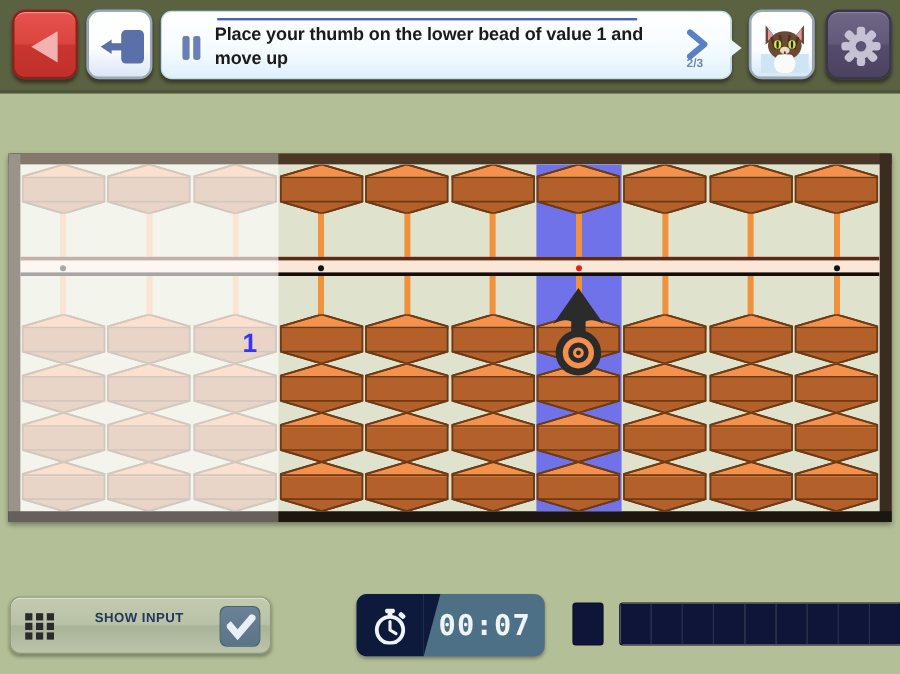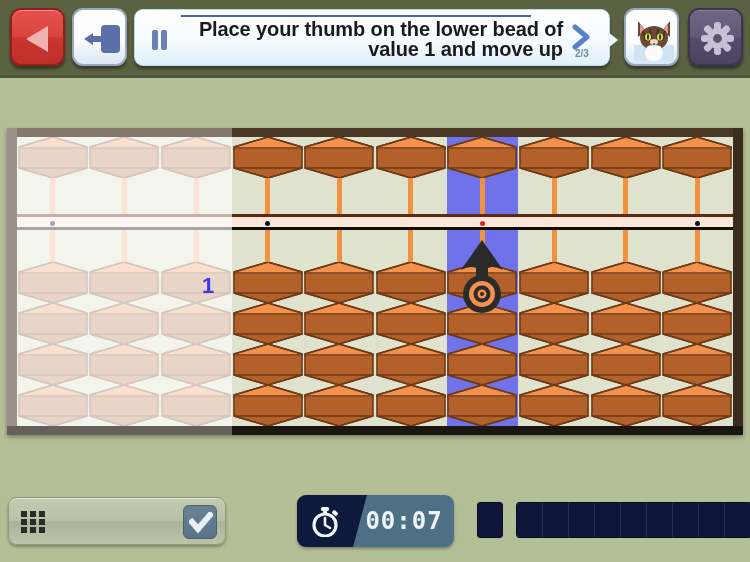--- a/index.html
+++ b/index.html
@@ -123,39 +123,39 @@
     display: block;
     font-style: normal;
   }
   #pause-icon i:nth-child(1) { left: 1px; }
   #pause-icon i:nth-child(2) { left: 10px; }
 
   #instruction-text {
     position: absolute;
     left: 44px; top: 9px;
     width: 384px;
-    text-align: right;
-    font-size: 20px;
+    text-align: left;
+    font-size: 15px;
     font-weight: bold;
     color: #1a1a1a;
     line-height: 20px;
     letter-spacing: -.1px;
   }
 
   #next-chevron {
     position: absolute;
     left: 436px; top: 14px;
     width: 22px; height: 26px;
   }
   #next-chevron svg { display: block; }
   #step-counter {
     position: absolute;
-    left: 440px; top: 38px;
+    left: 426px; top: 38px;
     width: 36px;
-    text-align: left;
+    text-align: center;
     font-size: 10px;
     font-weight: bold;
     color: #6f8ba6;
   }
 
   
   #avatar-button {
     left: 624px; top: 8px;
     width: 55px; height: 58px;
     background: linear-gradient(180deg, #ffffff 0%, #fbfdff 58%, #d6e8f7 100%);
@@ -935,20 +935,21 @@
         <span style="left:9px;top:0"></span>
         <span style="left:18px;top:0"></span>
       <span style="left:0;top:8px"></span>
         <span style="left:9px;top:8px"></span>
         <span style="left:18px;top:8px"></span>
       <span style="left:0;top:16px"></span>
         <span style="left:9px;top:16px"></span>
         <span style="left:18px;top:16px"></span>
     </div>
     <div id="show-input-label">
+      <div>SHOW INPUT</div>
     </div>
     <div id="show-input-checkbox">
       <svg id="check-glyph" width="24" height="22" viewBox="0 0 24 22">
         <polyline points="3,10 9,17 21,3" fill="none" stroke="#e8f0f6" stroke-width="6" stroke-linecap="square" stroke-linejoin="miter"></polyline>
       </svg>
     </div>
   </div>
 
   <div id="timer-widget">
     <div id="timer-icon-area"></div>

